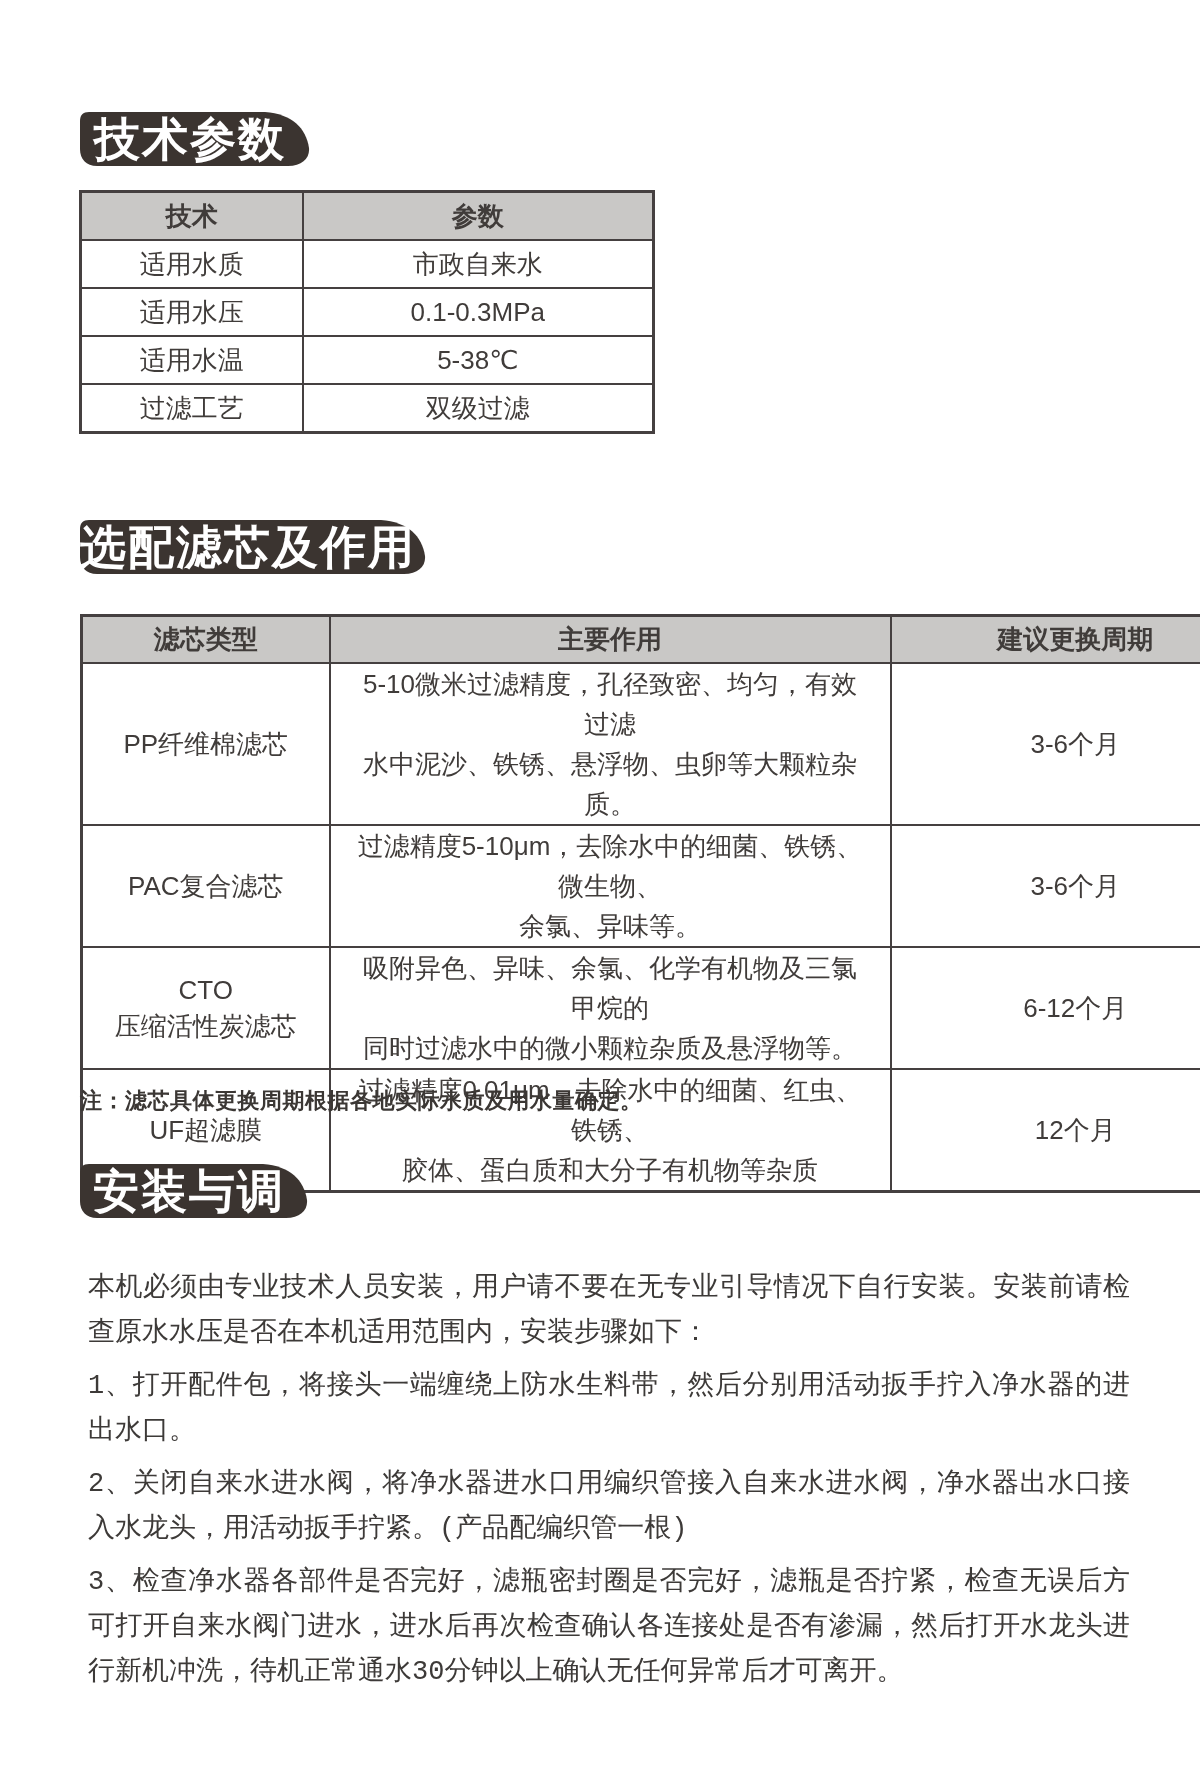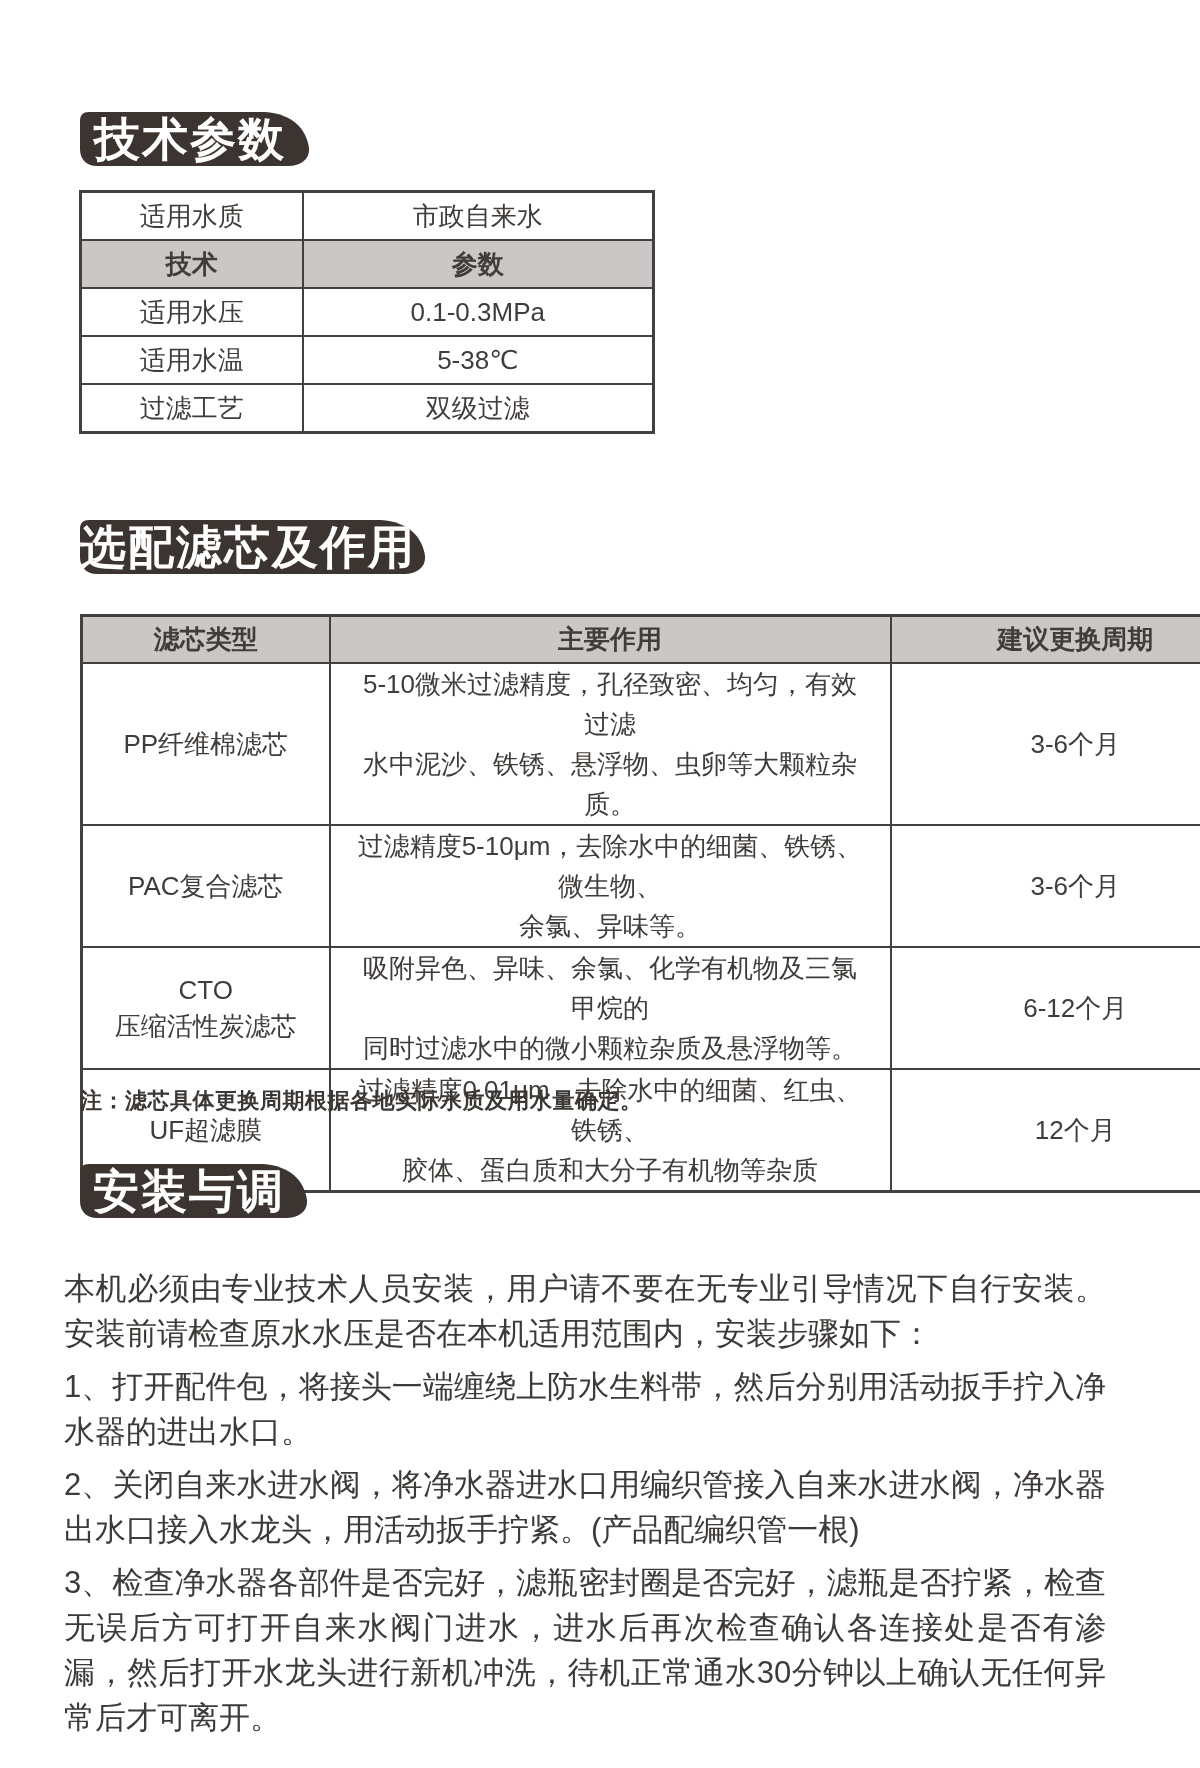--- a/index.html
+++ b/index.html
@@ -35,22 +35,22 @@
   .t2 td.cycle{white-space:nowrap;}
 
   
   .note{
     position:absolute;left:80px;top:1086px;width:1040px;
     font-size:22px;font-weight:bold;color:#3b3734;letter-spacing:0.5px;
   }
 
   
   .bodytext{
-    position:absolute;left:64px;top:1266px;width:1042px;
-    font-size:31px;line-height:45px;color:#3d3a38;text-align:justify;
+    position:absolute;left:88px;top:1266px;width:1042px;
+    font-size:27px;line-height:45px;color:#3d3a38;text-align:justify;font-family:Liberation Mono, monospace;
   }
   .bodytext p{margin:0 0 8px 0;}
   .bodytext p.gap{margin-top:6px;}
 </style>
 </head>
 <body>
 
 <div class="badge" style="left:80px;top:112px;width:230px;">
   <svg viewBox="0 0 230 54" preserveAspectRatio="none">
     <path d="M9,0 H185 C212,2 226,16 229,36 C230,46 222,54 208,54 H17 C6,54 0,47 0,37 V9 C0,3 3,0 9,0 Z" fill="#3B3430"></path>
@@ -58,26 +58,26 @@
   <span class="lbl">技术参数</span>
 </div>
 
 <table class="t1">
   <colgroup>
       <col style="width:222px">
       <col>
     </colgroup>
   <tbody>
       <tr>
+    <th>技术</th>
+    <th>参数</th>
+  </tr>
+  <tr>
     <td>适用水质</td>
     <td>市政自来水</td>
-  </tr>
-  <tr>
-    <th>技术</th>
-    <th>参数</th>
   </tr>
   <tr>
     <td>适用水压</td>
     <td>0.1-0.3MPa</td>
   </tr>
   <tr>
     <td>适用水温</td>
     <td>5-38℃</td>
   </tr>
   <tr>

